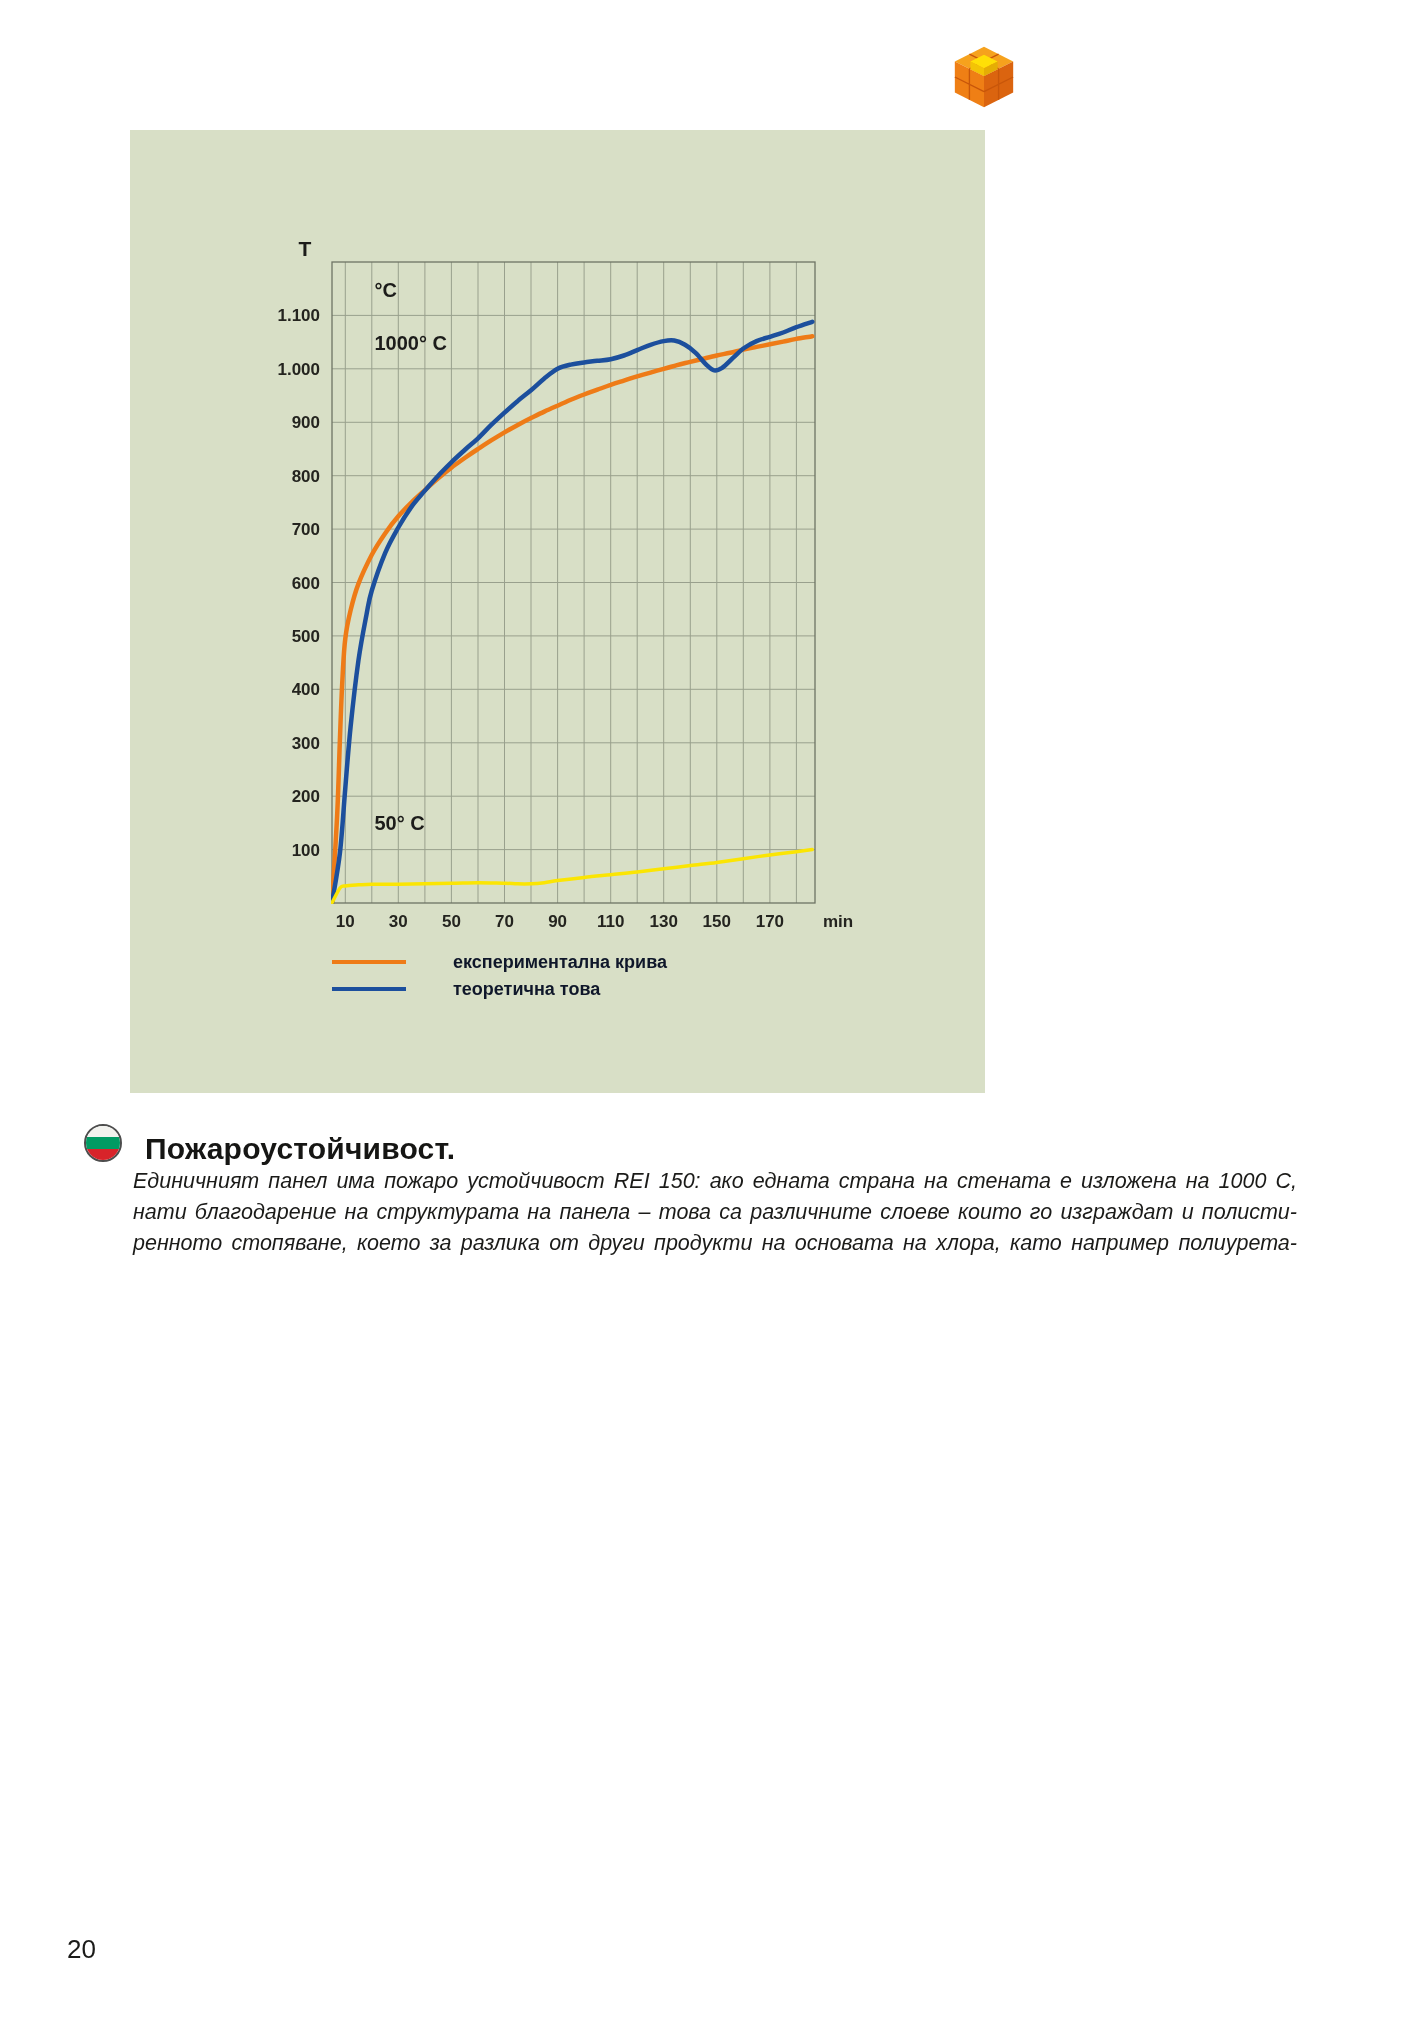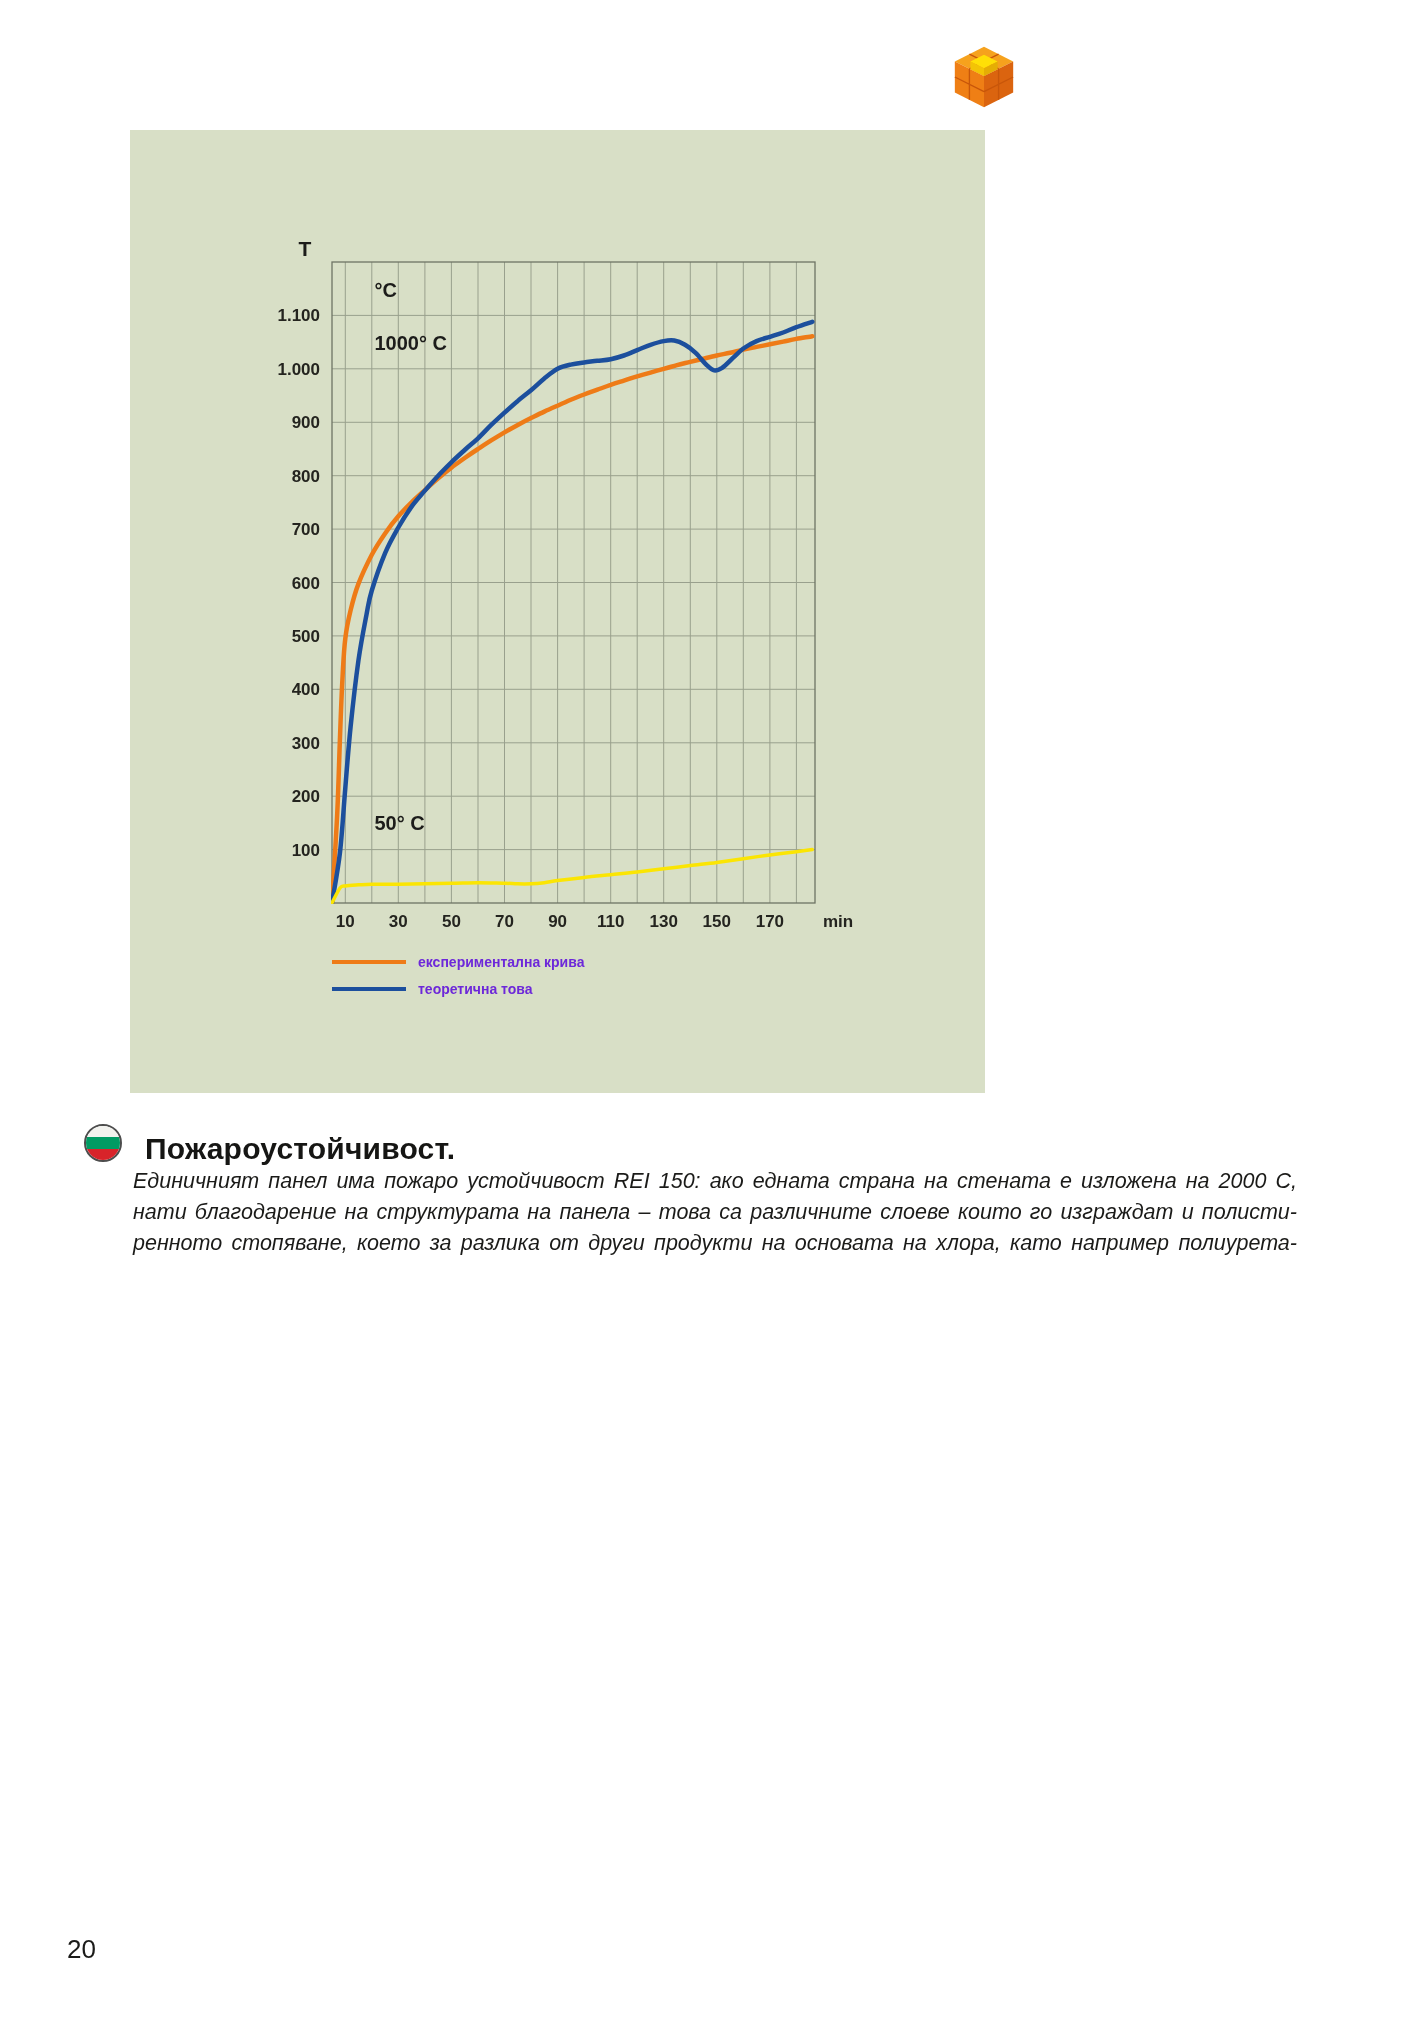--- a/index.html
+++ b/index.html
@@ -15,21 +15,21 @@
   svg.chart{position:absolute;left:0;top:0;width:855px;height:963px;display:block;}
 
   .tick{font-family:"Liberation Sans",sans-serif;font-size:17px;font-weight:bold;fill:#24241f;}
   .ann{font-family:"Liberation Sans",sans-serif;font-size:20px;font-weight:bold;fill:#1c1c1a;}
   .axis-title{font-family:"Liberation Sans",sans-serif;font-size:21px;font-weight:bold;fill:#1c1c1a;}
 
   
   .legend{position:absolute;left:202px;top:820px;display:flex;flex-direction:column;gap:3px;}
   .legend-row{display:flex;align-items:center;gap:12px;height:24px;}
   .legend-line{display:inline-block;width:74px;height:4px;background:#888;}
-  .legend-label{font-weight:bold;font-size:14px;color:#6d28d9;}
+  .legend-label{font-weight:bold;font-size:18px;color:#0f172a;margin-left:35px;}
 
   
   .flag{position:absolute;left:84px;top:1124px;width:38px;height:38px;border:2px solid #4d4d4d;
         border-radius:50%;overflow:hidden;display:flex;flex-direction:column;box-sizing:border-box;}
   .flag span{display:block;flex:1;}
   .flag .w{background:#f2f2ee;}
   .flag .g{background:#009b63;}
   .flag .r{background:#d8232a;}
 
   
@@ -140,20 +140,20 @@
 
   <div class="flag">
     <span class="w"></span>
     <span class="g"></span>
     <span class="r"></span>
   </div>
 
   <h2 class="heading">Пожароустойчивост.</h2>
 
   <div class="body-text">
-    <div class="body-line"><span class="lead">Единичният</span><span> панел има пожаро устойчивост REI 150: ако едната страна на стената е изложена на 2000 С,</span></div>
+    <div class="body-line"><span class="lead">Единичният</span><span> панел има пожаро устойчивост REI 150: ако едната страна на стената е изложена на 1000 С,</span></div>
     <div class="body-line">нати благодарение на структурата на панела – това са различните слоеве които го изграждат и полисти-</div>
     <div class="body-line">ренното стопяване, което за разлика от други продукти на основата на хлора, като например полиурета-</div>
   </div>
 
   <div class="page-num">20</div>
 
 </div>
 
 </body></html>

